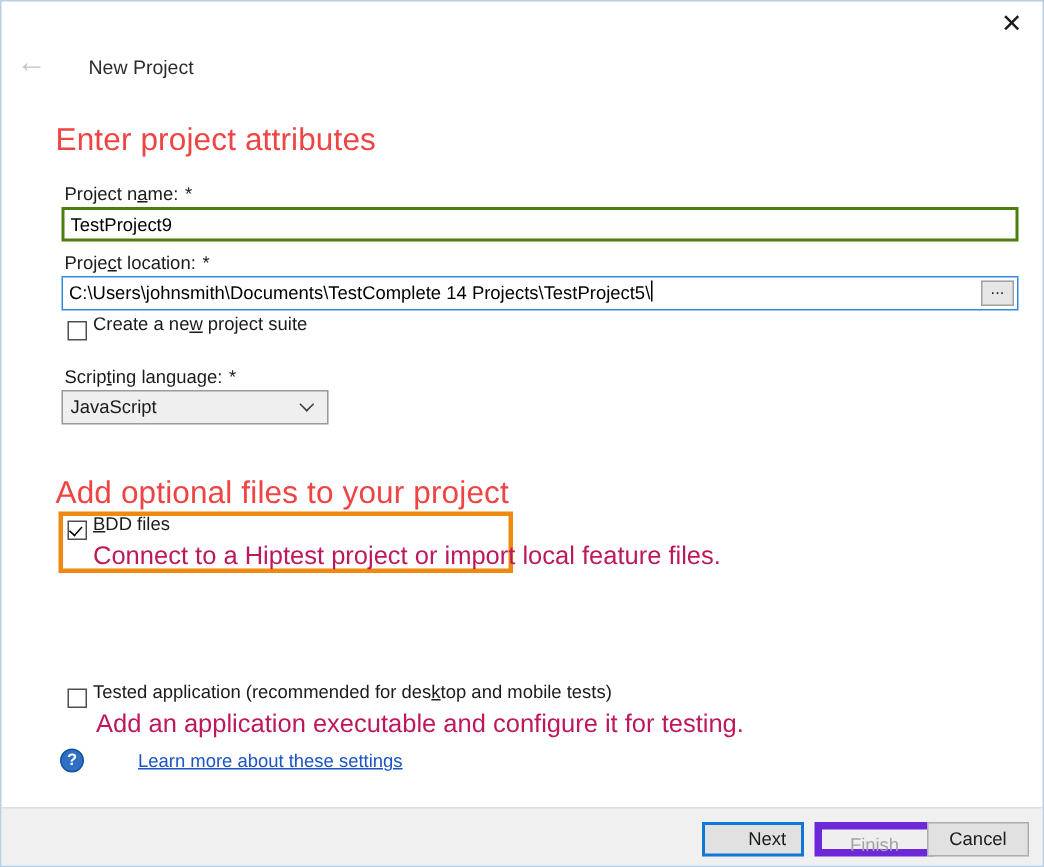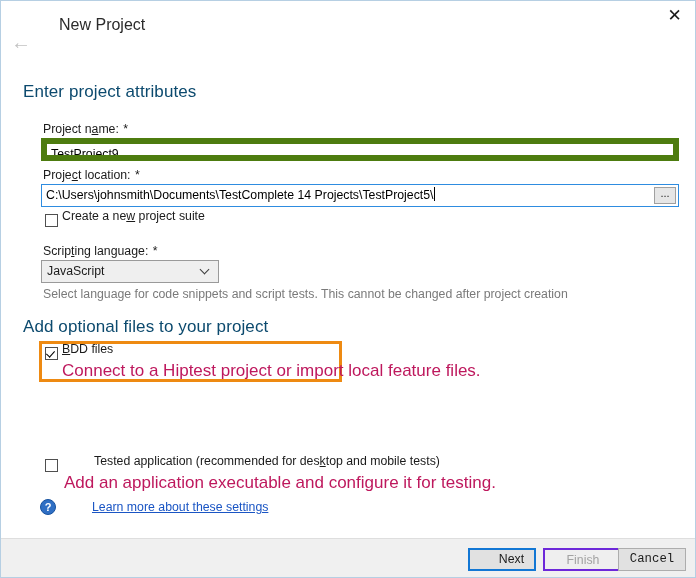--- a/index.html
+++ b/index.html
@@ -57,39 +57,39 @@
     cursor: default;
   }
   .back-glyph {
     font-size: 20px;
     line-height: 1;
     color: #c2c2c2;
   }
   .wizard-title {
     position: absolute;
     left: 58px;
-    top: 15px;
-    font-size: 16px;
+    top: 36px;
+    font-size: 13px;
     color: #2b2b2b;
   }
 
   
   .content {
     position: absolute;
     left: 0;
     top: 66px;
     width: 696px;
     height: 471px;
   }
 
   .section-heading {
     position: absolute;
-    left: 22px;
-    font-size: 17px;
-    color: #0c4a6e;
+    left: 36px;
+    font-size: 21px;
+    color: #ef4444;
     letter-spacing: 0.1px;
     white-space: nowrap;
   }
   .heading-attributes { top: 15px; }
   .heading-optional   { top: 250px; }
 
   .field-label {
     position: absolute;
     left: 42px;
     font-size: 12.3px;
@@ -114,21 +114,21 @@
     color: #000000;
     padding: 0 4px;
     line-height: 21px;
     white-space: nowrap;
     overflow: hidden;
   }
   .input-project-name {
     left: 40px;
     top: 71px;
     width: 638px;
-    border: 6px solid #4d7c0f;
+    border: 2px solid #4d7c0f;
   }
   .input-project-location {
     left: 40px;
     top: 117px;
     width: 638px;
     border: 1px solid #2e8ce0;
     padding-right: 36px;
   }
   .caret {
     display: inline-block;
@@ -244,21 +244,21 @@
     box-sizing: border-box;
     border: 3px solid #ee8a12;
     background: transparent;
     pointer-events: none;
   }
   .cb-bdd-box     { left: 44px; top: 280px; }
   .cb-bdd-label   { left: 61px; top: 275px; }
   .cb-bdd-sub     { left: 61px; top: 294px; }
 
   .cb-tested-box   { left: 44px; top: 392px; }
-  .cb-tested-label { left: 61px; top: 387px; margin-left: 32px; }
+  .cb-tested-label { left: 61px; top: 387px; }
   .cb-tested-sub   { left: 63px; top: 406px; }
 
   
   .help-row {
     position: absolute;
     left: 39px;
     top: 431px;
     height: 20px;
   }
   .help-icon {
@@ -317,27 +317,26 @@
     width: 68px;
     background: #e1e1e1;
     border: 2px solid #1277d4;
     line-height: 19px;
     padding-left: 19px;
   }
   .btn-finish {
     left: 542px;
     width: 80px;
     background: #efefef;
-    border: 2px solid #6d28d9;
+    border: 5px solid #6d28d9;
     color: #a3a3a3;
   }
   .btn-cancel {
     left: 617px;
     width: 68px;
-    font-family: Liberation Mono, monospace;
   }
 </style>
 </head>
 <body>
 
 <div id="wizard-window">
 
   <div class="titlebar">
     <div class="close-button">
       <span class="close-glyph">✕</span>
@@ -360,21 +359,20 @@
     <div class="browse-button">...</div>
 
     <div class="checkbox-box cb-suite-box"></div>
     <div class="checkbox-label cb-suite-label"><span>Create a ne</span><span class="accel">w</span><span> project suite</span></div>
 
     <div class="field-label label-scripting"><span>Scrip</span><span class="accel">t</span><span>ing language: </span><span class="req">*</span></div>
     <div class="combobox">
       <span class="combobox-value">JavaScript</span>
       <span class="combobox-arrow"></span>
     </div>
-    <div class="hint-text">Select language for code snippets and script tests. This cannot be changed after project creation</div>
 
     <div class="section-heading heading-optional">Add optional files to your project</div>
 
     <div class="highlight-box"></div>
 
     <div class="checkbox-box checked cb-bdd-box"></div>
     <div class="checkbox-label cb-bdd-label"><span class="accel">B</span><span>DD files</span></div>
     <div class="checkbox-sublabel cb-bdd-sub">Connect to a Hiptest project or import local feature files.</div>
 
     <div class="checkbox-box cb-tested-box"></div>

